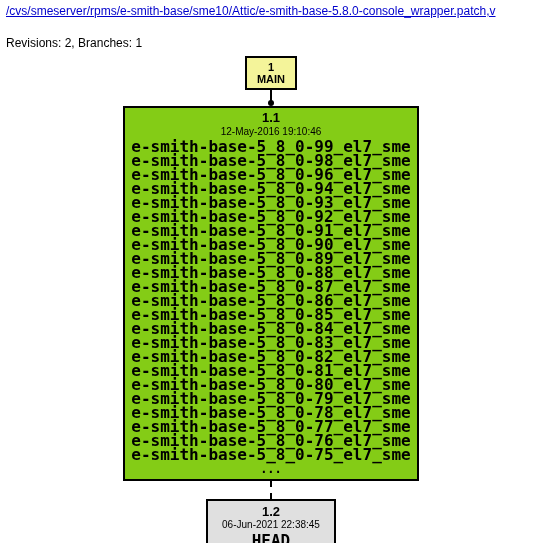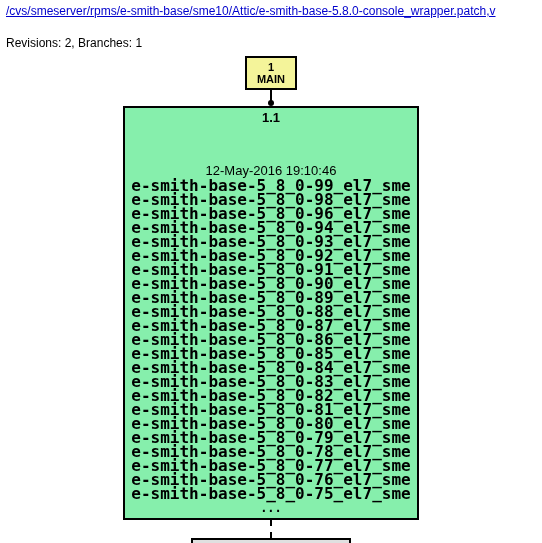--- a/index.html
+++ b/index.html
@@ -52,37 +52,36 @@
   }
   .dot {
     width: 6px;
     height: 6px;
     background: #000;
     border-radius: 50%;
     margin-top: -1px;
   }
   .rev-box {
     border: 2px solid #000;
-    background: #86efac;
+    background: #84cc16;
     padding: 3px 6px 3px 6px;
     text-align: center;
     font-family: monospace;
     font-size: 12px;
     line-height: 14px;
   }
   .rev-num {
     font-family: Arial, Helvetica, sans-serif;
     font-size: 13px;
     font-weight: bold;
   }
   .rev-date {
     font-family: Arial, Helvetica, sans-serif;
-    font-size: 13px;
+    font-size: 10px;
     margin-bottom: 1px;
-    margin-top: 39px;
   }
   .tag {
     font-family: monospace;
     font-size: 16px;
     font-weight: bold;
     white-space: nowrap;
   }
   .ellipsis {
     font-weight: bold;
     font-family: monospace;

